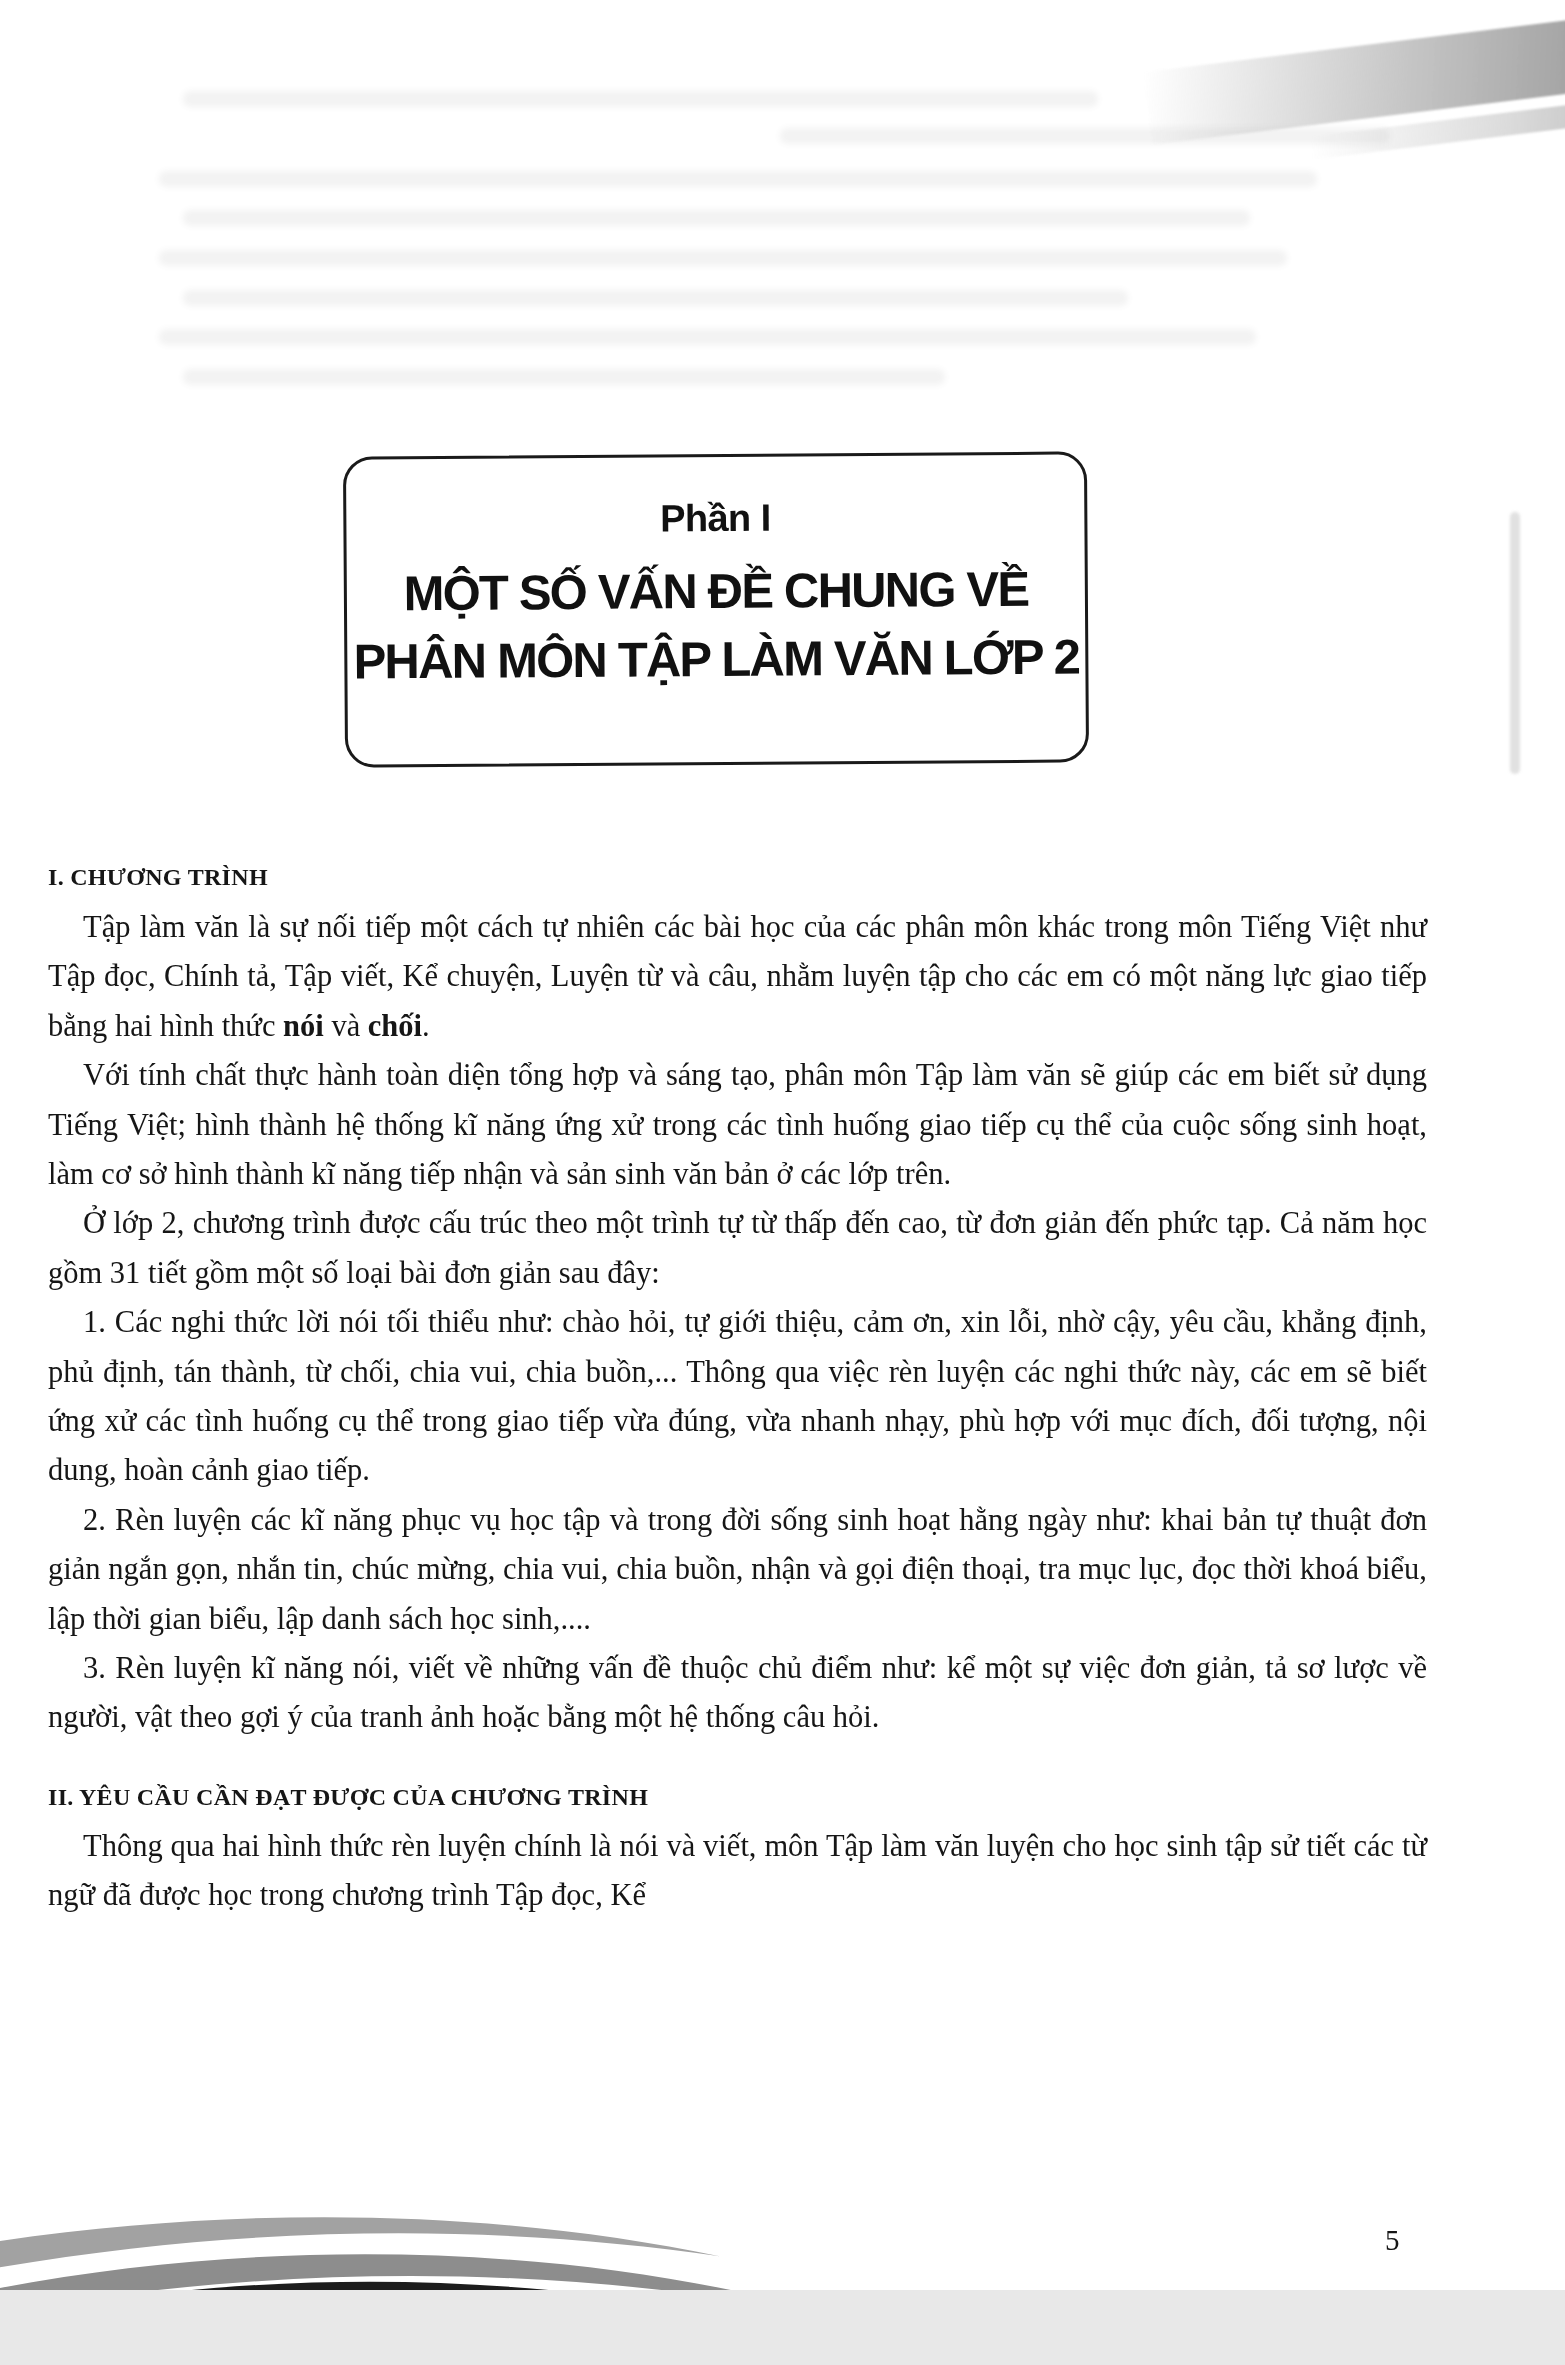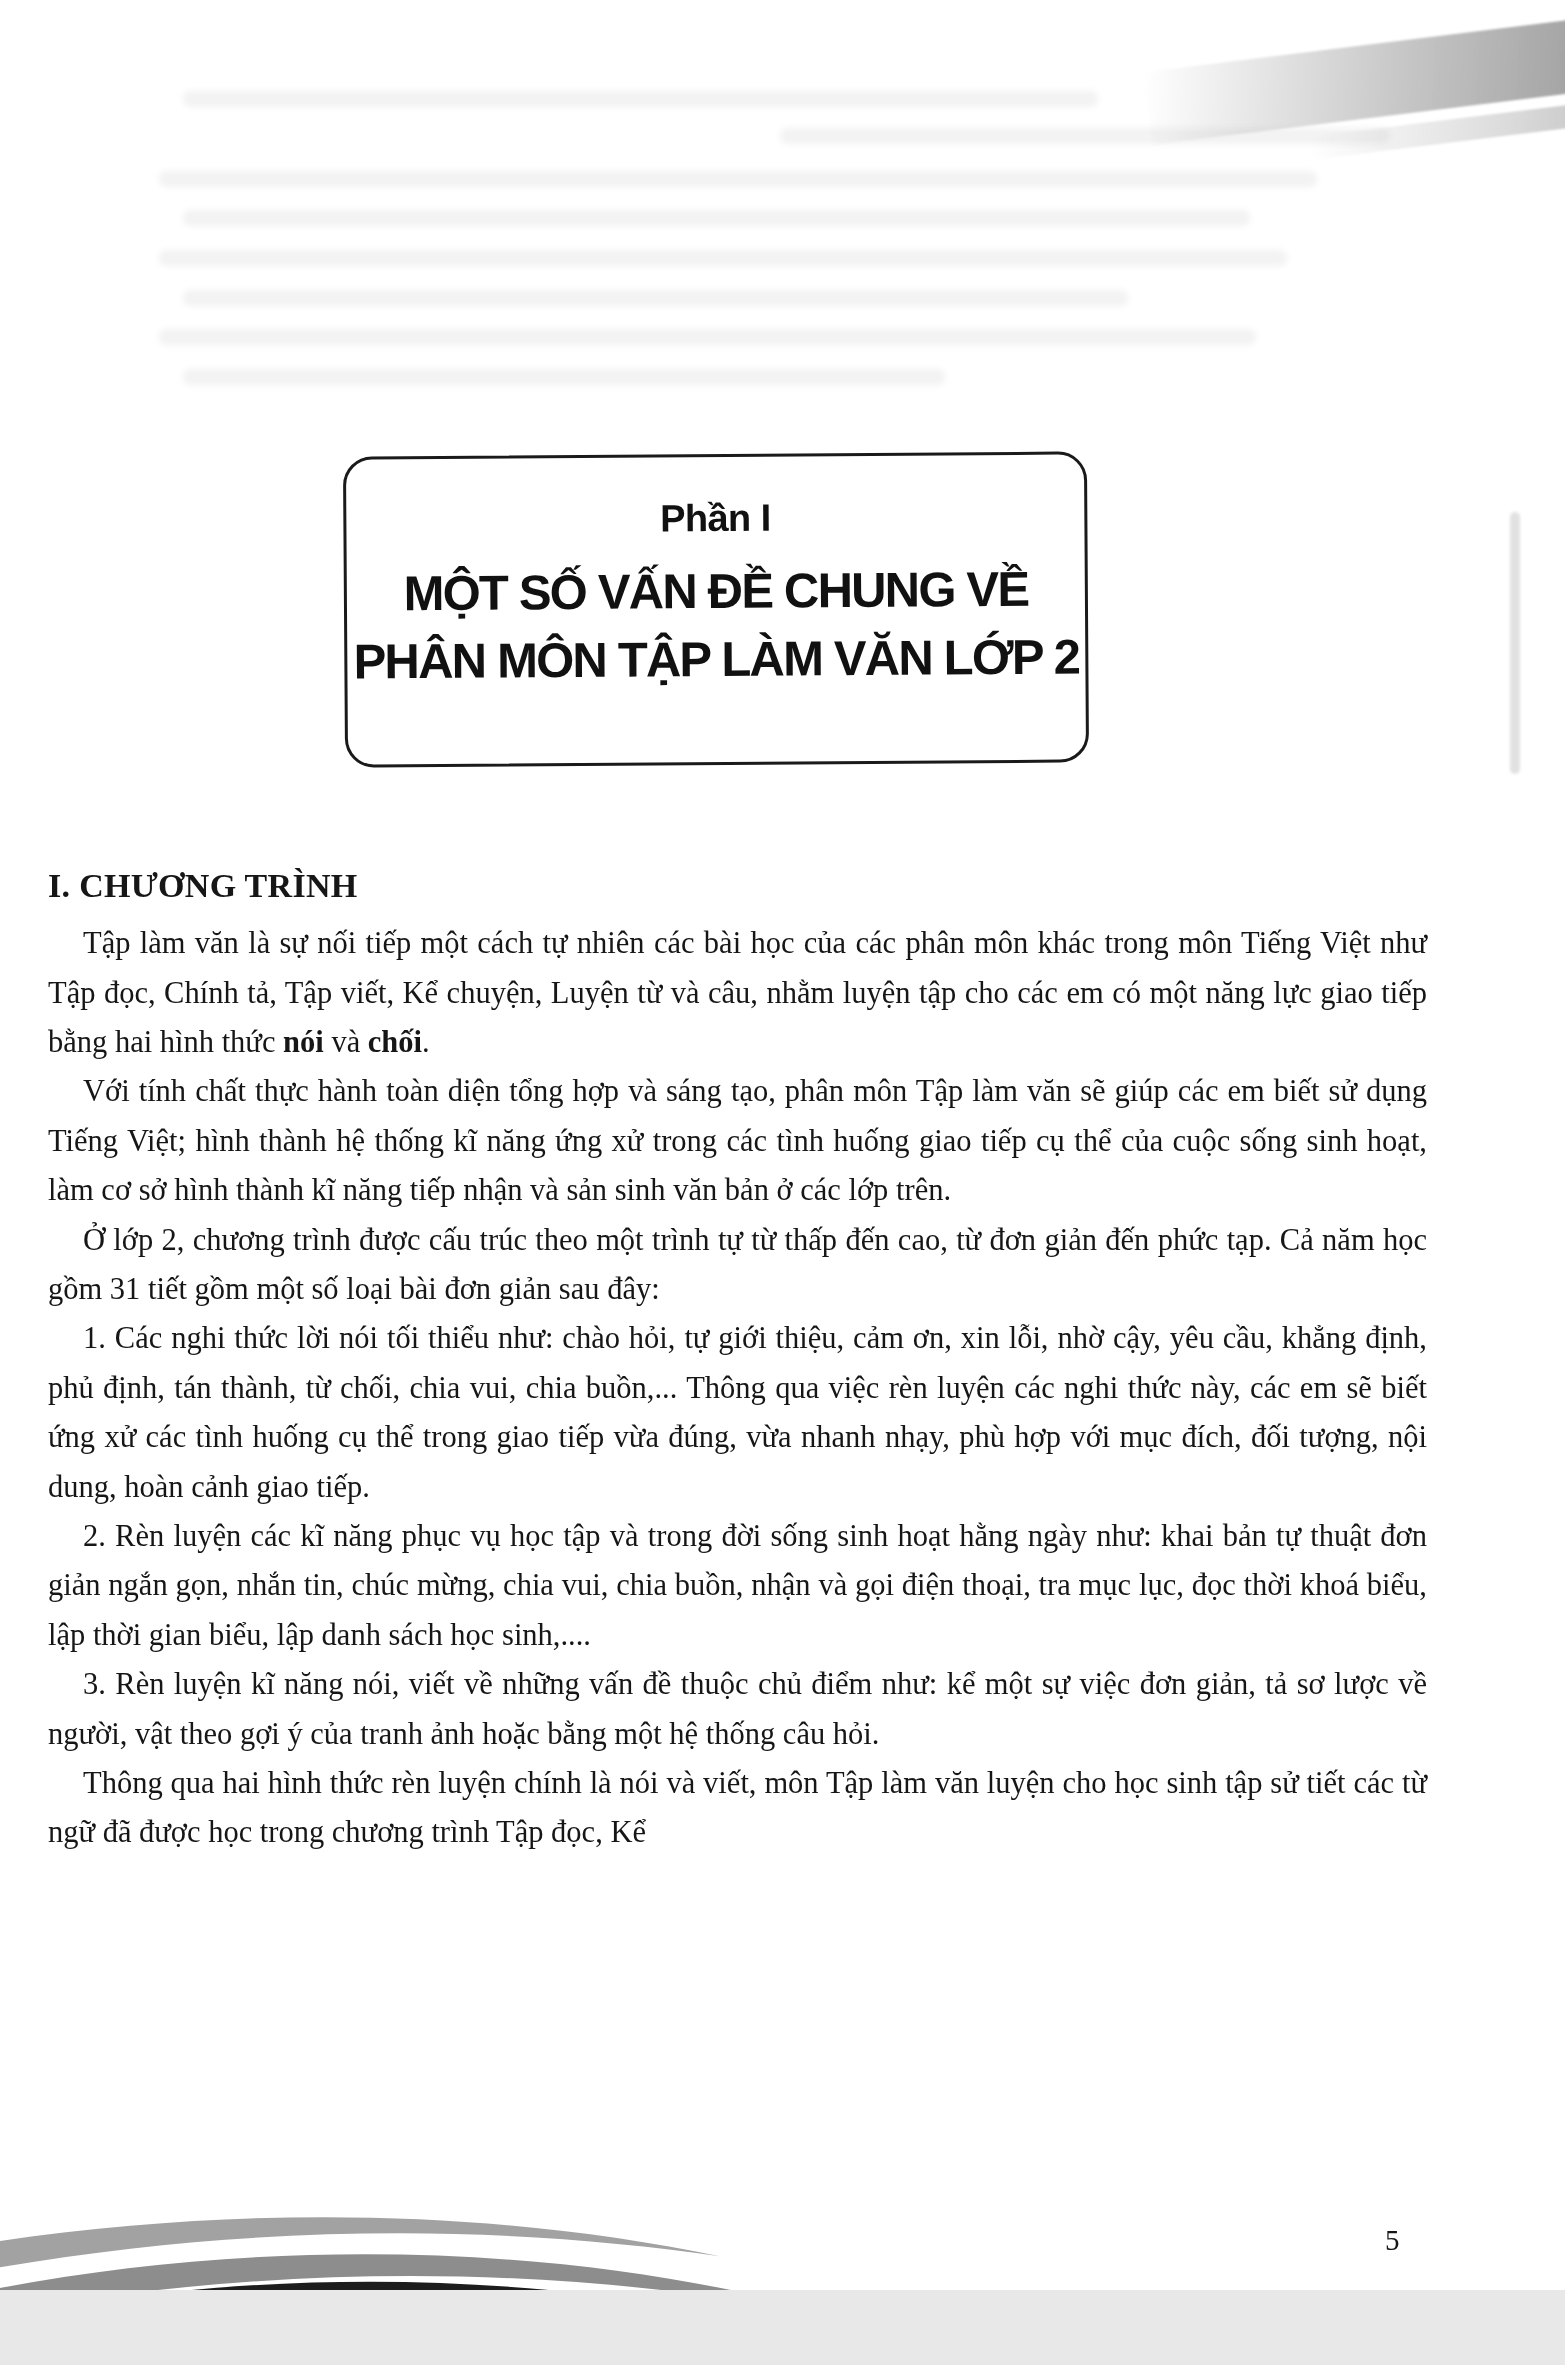--- a/index.html
+++ b/index.html
@@ -99,21 +99,21 @@
   .content {
     position: absolute;
     left: 48px;
     top: 858px;
     width: 1379px;
     font-size: 30.5px;
     line-height: 1.62;
     text-align: justify;
   }
   .content h2 {
-    font-size: 34px;
+    font-size: 24px;
     font-weight: bold;
     margin: 0 0 6.1px 0;
     text-align: left;
     letter-spacing: 0.3px;
   }
   .content h2.second {
     margin-top: 35px;
     margin-bottom: 4.9px;
   }
   .content p.para {
@@ -155,20 +155,21 @@
   </div>
 
   <div class="content">
     <h2>I. CHƯƠNG TRÌNH</h2>
     <p class="para"><span>Tập làm văn là sự nối tiếp một cách tự nhiên các bài học của các phân môn khác trong môn Tiếng Việt như Tập đọc, Chính tả, Tập viết, Kể chuyện, Luyện từ và câu, nhằm luyện tập cho các em có một năng lực giao tiếp bằng hai hình thức </span><span style="font-weight: bold; margin-top: 12px;">nói</span><span> và </span><span style="font-weight: bold;">chối</span><span>.</span></p>
     <p class="para"><span>Với tính chất thực hành toàn diện tổng hợp và sáng tạo, phân môn Tập làm văn sẽ giúp các em biết sử dụng Tiếng Việt; hình thành hệ thống kĩ năng ứng xử trong các tình huống giao tiếp cụ thể của cuộc sống sinh hoạt, làm cơ sở hình thành kĩ năng tiếp nhận và sản sinh văn bản ở các lớp trên.</span></p>
     <p class="para"><span>Ở lớp 2, chương trình được cấu trúc theo một trình tự từ thấp đến cao, từ đơn giản đến phức tạp. Cả năm học gồm 31 tiết gồm một số loại bài đơn giản sau đây:</span></p>
     <p class="para"><span>1. Các nghi thức lời nói tối thiểu như: chào hỏi, tự giới thiệu, cảm ơn, xin lỗi, nhờ cậy, yêu cầu, khẳng định, phủ định, tán thành, từ chối, chia vui, chia buồn,... Thông qua việc rèn luyện các nghi thức này, các em sẽ biết ứng xử các tình huống cụ thể trong giao tiếp vừa đúng, vừa nhanh nhạy, phù hợp với mục đích, đối tượng, nội dung, hoàn cảnh giao tiếp.</span></p>
     <p class="para"><span>2. Rèn luyện các kĩ năng phục vụ học tập và trong đời sống sinh hoạt hằng ngày như: khai bản tự thuật đơn giản ngắn gọn, nhắn tin, chúc mừng, chia vui, chia buồn, nhận và gọi điện thoại, tra mục lục, đọc thời khoá biểu, lập thời gian biểu, lập danh sách học sinh,....</span></p>
     <p class="para"><span>3. Rèn luyện kĩ năng nói, viết về những vấn đề thuộc chủ điểm như: kể một sự việc đơn giản, tả sơ lược về người, vật theo gợi ý của tranh ảnh hoặc bằng một hệ thống câu hỏi.</span></p>
+    <h2 class="second">II. YÊU CẦU CẦN ĐẠT ĐƯỢC CỦA CHƯƠNG TRÌNH</h2>
     <p class="para"><span>Thông qua hai hình thức rèn luyện chính là nói và viết, môn Tập làm văn luyện cho học sinh tập sử tiết các từ ngữ đã được học trong chương trình Tập đọc, Kể</span></p>
   </div>
 
   <div class="page-number">5</div>
 
   <svg class="swoosh" viewBox="0 0 2568 300" preserveAspectRatio="none">
     <path d="M1150,296 C1750,240 2300,252 2568,286 L2568,300 L1150,300 Z" fill="#d9d9d9" opacity="0.7"></path>
     <path d="M0,95 C450,30 850,52 1180,120 C850,72 450,62 0,138 Z" fill="#a2a2a2"></path>
     <path d="M0,172 C500,78 1020,108 1420,232 C1020,140 500,120 0,214 Z" fill="#8d8d8d"></path>
     <path d="M0,222 C560,108 1110,168 1520,300 L0,300 Z" fill="#1d1d1d"></path>

